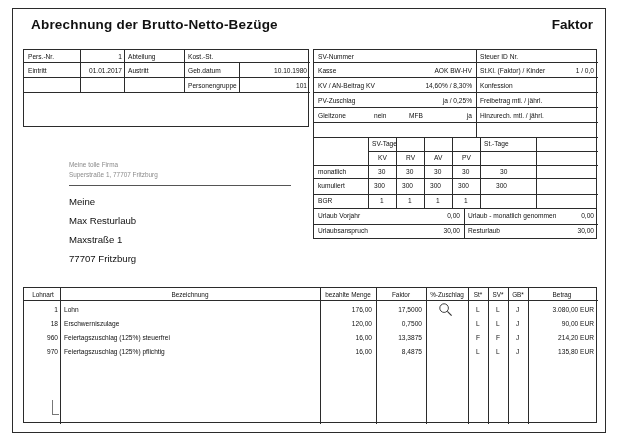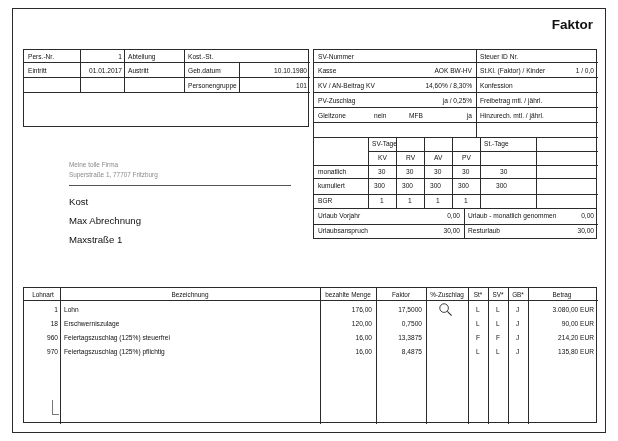--- a/index.html
+++ b/index.html
@@ -38,20 +38,21 @@
   .bt .th{font-size:6.4px;text-align:center;}
   .mag{position:absolute;width:15px;height:15px;}
 </style>
 </head>
 <body>
 
 <div class="page">
   <div class="sheet">
 
     <div class="hdr">
+      <div class="title">Abrechnung der Brutto-Netto-Bezüge</div>
       <div class="month">Faktor</div>
     </div>
 
     <div class="box tl">
 
       <div class="hline" style="left:0;top:12px;width:286px;"></div>
       <div class="hline" style="left:0;top:27px;width:286px;"></div>
       <div class="hline" style="left:0;top:42px;width:286px;"></div>
 
       <div class="vline" style="left:56px;top:0;height:42px;"></div>
@@ -165,23 +166,24 @@
       <div class="lbl" style="left:4px;top:18px;">Urlaubsanspruch</div>
       <div class="val r" style="left:80px;top:18px;width:66px;">30,00</div>
       <div class="lbl" style="left:154px;top:18px;">Resturlaub</div>
       <div class="val r" style="left:230px;top:18px;width:50px;">30,00</div>
     </div>
 
     <div class="addr">
       <div class="firm">Meine tolle Firma</div>
       <div class="firm2">Superstraße 1, 77707 Fritzburg</div>
       <hr>
-      <div class="l">Kost</div>
-      <div class="l">Max Abrechnung</div>
+      <div class="l">Meine</div>
+      <div class="l">Max Resturlaub</div>
       <div class="l">Maxstraße 1</div>
+      <div class="l">77707 Fritzburg</div>
     </div>
 
     <div class="box bt">
 
       <div class="hline" style="left:0;top:12px;width:574px;"></div>
 
       <div class="vline" style="left:36px;top:0;height:136px;"></div>
       <div class="vline" style="left:296px;top:0;height:136px;"></div>
       <div class="vline" style="left:352px;top:0;height:136px;"></div>
       <div class="vline" style="left:402px;top:0;height:136px;"></div>

